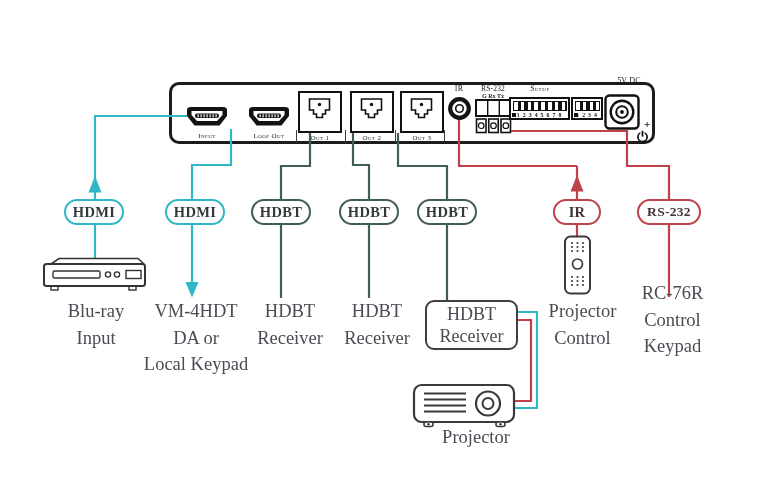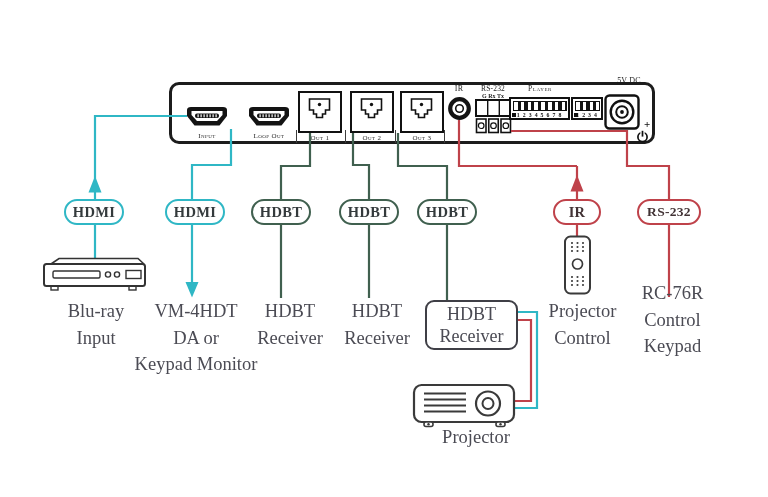--- a/index.html
+++ b/index.html
@@ -153,21 +153,21 @@
     <line x1="12.7" y1="1" x2="12.7" y2="17" stroke="#111" stroke-width="1.4"></line>
     <line x1="24.3" y1="1" x2="24.3" y2="17" stroke="#111" stroke-width="1.4"></line>
     <rect x="1.5" y="20" width="9.5" height="13.5" fill="#fff" stroke="#111" stroke-width="1.6"></rect>
     <rect x="13.75" y="20" width="9.5" height="13.5" fill="#fff" stroke="#111" stroke-width="1.6"></rect>
     <rect x="26" y="20" width="9.5" height="13.5" fill="#fff" stroke="#111" stroke-width="1.6"></rect>
     <circle cx="6.2" cy="26.7" r="2.8" fill="none" stroke="#111" stroke-width="1.2"></circle>
     <circle cx="18.5" cy="26.7" r="2.8" fill="none" stroke="#111" stroke-width="1.2"></circle>
     <circle cx="30.8" cy="26.7" r="2.8" fill="none" stroke="#111" stroke-width="1.2"></circle>
   </svg>
 
-  <div class="portlabel" style="left:510px; top:84px; width:60px; font-size:7.5px; letter-spacing:0.6px;">Player</div>
+  <div class="portlabel" style="left:510px; top:84px; width:60px; font-size:7.5px; letter-spacing:0.6px;">Setup</div>
   <div class="dip" style="left:509px; top:97px; width:61px; height:23px;">
     <div class="dip-sw"></div>
     <div class="dip-nums">1 2 3 4 5 6 7 8</div>
   </div>
   <div class="dip" style="left:571px; top:97px; width:32px; height:23px;">
     <div class="dip-sw"></div>
     <div class="dip-nums">1 2 3 4</div>
   </div>
 
   <div class="toplabel" style="left:599px; top:76px; width:60px;">5V DC</div>
@@ -260,21 +260,21 @@
     <rect x="12" y="41" width="9" height="4.5" rx="2" fill="#fff" stroke="#3a3a3a" stroke-width="1.6"></rect>
     <circle cx="16.5" cy="43.2" r="1.2" fill="#3a3a3a"></circle>
     <rect x="84" y="41" width="9" height="4.5" rx="2" fill="#fff" stroke="#3a3a3a" stroke-width="1.6"></rect>
     <circle cx="88.5" cy="43.2" r="1.2" fill="#3a3a3a"></circle>
   </svg>
 
   <div class="endlabel" style="left:41px; top:298px; width:110px;">Blu-ray
 Input</div>
   <div class="endlabel" style="left:129px; top:298px; width:134px;">VM-4HDT
 DA or
-Keypad Monitor</div>
+Local Keypad</div>
   <div class="endlabel" style="left:235px; top:298px; width:110px;">HDBT
 Receiver</div>
   <div class="endlabel" style="left:322px; top:298px; width:110px;">HDBT
 Receiver</div>
   <div class="recvbox">HDBT
 Receiver</div>
   <div class="endlabel" style="left:527px; top:298px; width:111px;">Projector
 Control</div>
   <div class="endlabel" style="left:617px; top:280px; width:111px;">RC-76R
 Control

